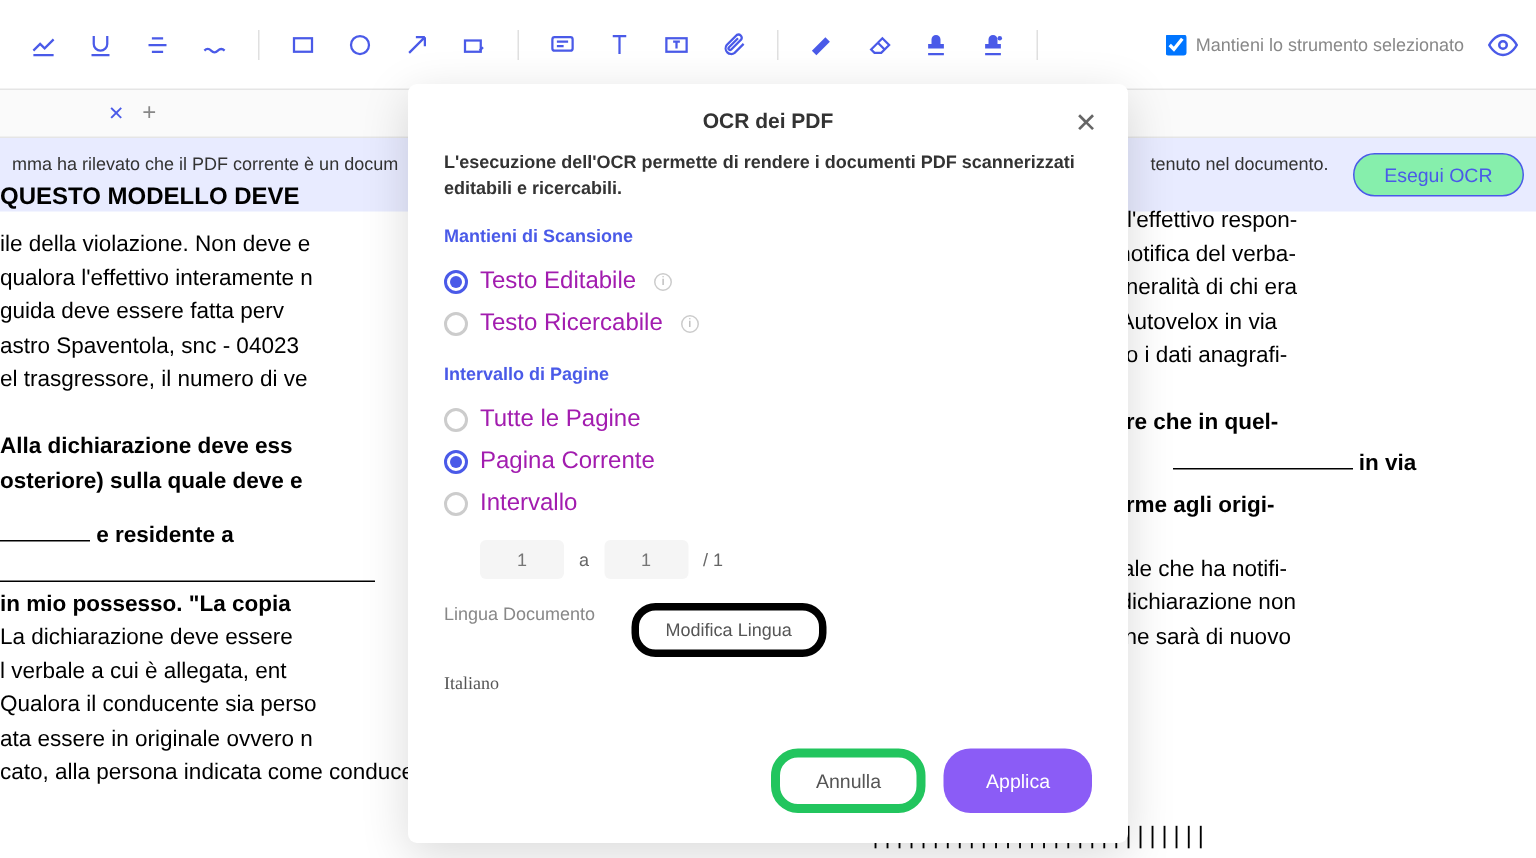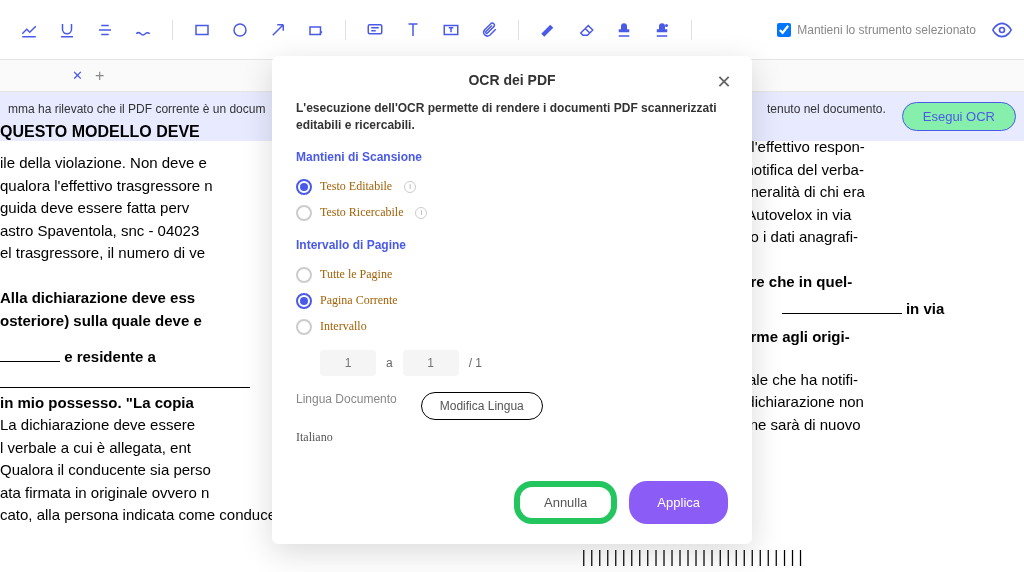--- a/index.html
+++ b/index.html
@@ -31,28 +31,28 @@
     .modal-header { padding: 16px 20px 12px; display: flex; align-items: center; justify-content: center; position: relative; }
     .modal-title { font-weight: 600; font-size: 14px; color: #333; }
     .modal-close { position: absolute; right: 16px; top: 14px; cursor: pointer; color: #666; font-size: 18px; width: 24px; height: 24px; display: flex; align-items: center; justify-content: center; }
     .modal-body { padding: 0 24px 20px; }
     .modal-desc { font-size: 12px; font-weight: 600; color: #333; margin-bottom: 16px; line-height: 1.4; }
     .section-label { font-size: 12px; font-weight: 600; color: #4a5ae8; margin: 12px 0 10px; }
     .radio-row { display: flex; align-items: center; gap: 8px; padding: 5px 0; cursor: pointer; }
     .radio-outer { width: 16px; height: 16px; border: 2px solid #ccc; border-radius: 50%; display: flex; align-items: center; justify-content: center; }
     .radio-outer.checked { border-color: #4a5ae8; }
     .radio-inner { width: 8px; height: 8px; background: #4a5ae8; border-radius: 50%; }
-    .radio-label { font-size: 12px; color: #a16207; font-family: Liberation Serif, serif; }
+    .radio-label { font-size: 16px; color: #a21caf; }
     .info-icon { width: 12px; height: 12px; border: 1px solid #ccc; border-radius: 50%; display: inline-flex; align-items: center; justify-content: center; font-size: 8px; color: #aaa; margin-left: 4px; }
     .interval-inputs { display: flex; align-items: center; gap: 10px; margin: 10px 0 16px 24px; }
     .interval-input { width: 56px; padding: 6px; background: #f5f5f5; border: none; border-radius: 4px; text-align: center; color: #aaa; font-size: 12px; }
     .interval-sep { color: #666; font-size: 12px; }
     .lang-row { display: flex; align-items: flex-start; gap: 24px; margin: 16px 0 10px; }
     .lang-label { font-size: 12px; color: #888; }
-    .lang-btn { border: 1px solid #000000; background: #fff; padding: 6px 18px; border-radius: 16px; cursor: pointer; font-size: 12px; color: #555; }
+    .lang-btn { border: 5px solid #000000; background: #fff; padding: 6px 18px; border-radius: 16px; cursor: pointer; font-size: 12px; color: #555; }
     .lang-value { font-size: 12px; color: #555; margin-top: 4px; font-family: Liberation Serif, serif; }
     .modal-footer { display: flex; justify-content: flex-end; gap: 12px; padding: 16px 24px 20px; }
     .btn-cancel { border: 6px solid #22c55e; background: #fff; padding: 8px 24px; border-radius: 18px; cursor: pointer; font-size: 13px; color: #555; }
     .btn-apply { border: none; background: #8b5cf6; color: #fff; padding: 8px 28px; border-radius: 18px; cursor: pointer; font-size: 13px; }
     svg { display: block; }
   </style>
 </head>
 <body>
 
 <div class="toolbar">
@@ -165,33 +165,33 @@
 <div class="banner">
   <span>mma ha rilevato che il PDF corrente è un docum</span>
   <span style="margin-left:auto;margin-right:16px">tenuto nel documento.</span>
   <button class="banner-btn">Esegui OCR</button>
 </div>
 
 <div class="document-bg">
   <div class="doc-left">
     <div class="doc-title">QUESTO MODELLO DEVE</div>
     <div>ile della violazione. Non deve e</div>
-    <div>qualora l'effettivo trasgressore n</div>
+    <div>qualora l'effettivo interamente n</div>
     <div> guida deve essere fatta perv</div>
     <div>astro Spaventola, snc - 04023</div>
     <div>el trasgressore, il numero di ve</div>
     <br>
     <div class="doc-bold">Alla dichiarazione deve ess</div>
     <div class="doc-bold">osteriore) sulla quale deve e</div>
     <div style="margin-top:14px"><span class="doc-line" style="min-width:60px"></span> <span class="doc-bold">e residente a</span></div>
     <div class="doc-bold" style="margin-top:18px;border-top:1px solid #000;padding-top:4px">in mio possesso. "La copia</div>
     <div>La dichiarazione deve essere</div>
     <div>l verbale a cui è allegata, ent</div>
     <div>Qualora il conducente sia perso</div>
-    <div>ata firmata in originale ovvero n</div>
+    <div>ata essere in originale ovvero n</div>
     <div style="width:640px">cato, alla persona indicata come conducente, con spese interamente a suo carico.</div>
   </div>
   <div class="doc-right">
     <div style="height:16px"></div>
     <div>sere l'effettivo respon-</div>
     <div>ella notifica del verba-</div>
     <div>le generalità di chi era</div>
     <div>one Autovelox in via</div>
     <div>cendo i dati anagrafi-</div>
     <br>

